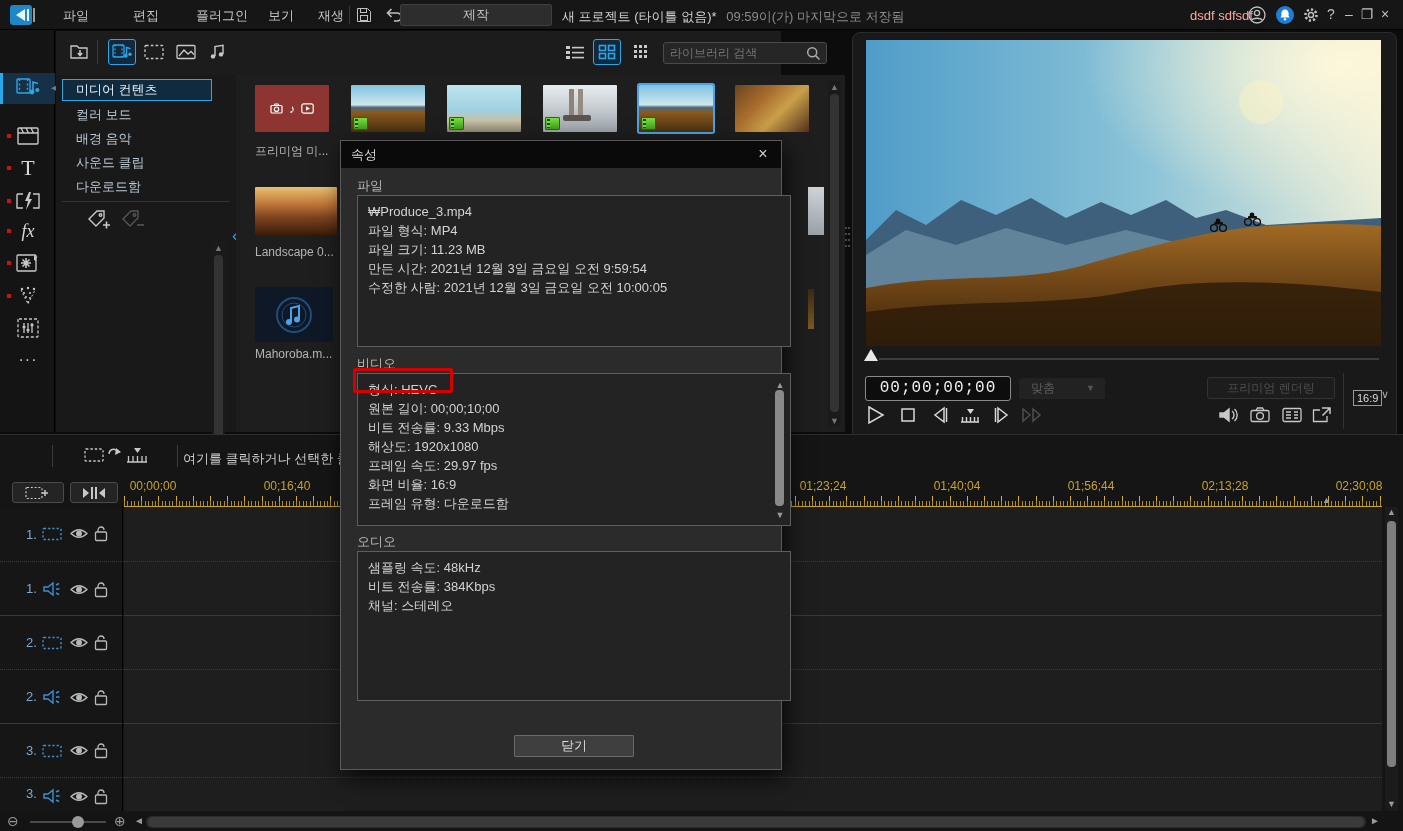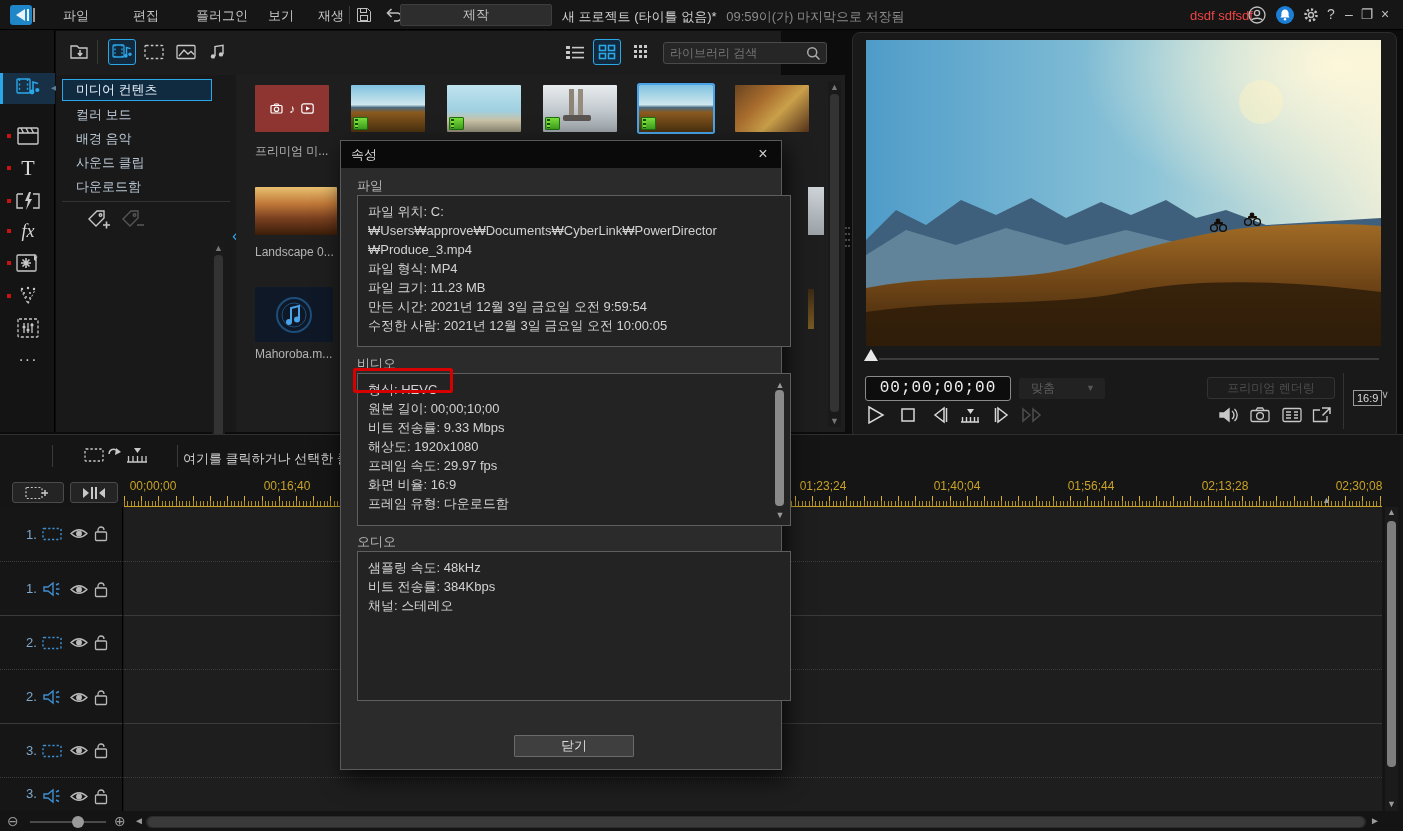--- a/index.html
+++ b/index.html
@@ -124,21 +124,21 @@
       <svg width="20" height="14" viewBox="0 0 20 14" fill="none" stroke="#555" stroke-width="1.6">
           <path d="M16 5 h-9 a4 4 0 0 0 0 8 h3"></path>
           <path d="M12.5 1 16.5 5 12.5 9"></path>
         </svg>
     </span>
     <div class="produce-btn">제작</div>
     <div class="status">
       <span class="nm">새 프로젝트 (타이틀 없음)*</span>
       <span class="sv">09:59이(가) 마지막으로 저장됨</span>
     </div>
-    <span class="a" style="left:1190px;top:8px;color:#ef4444">dsdf sdfsdf</span>
+    <span class="a" style="left:1190px;top:8px;color:#fca5a5">dsdf sdfsdf</span>
     <span class="ic a" style="left:1248px;top:6px">
       <svg width="18" height="18" viewBox="0 0 18 18" fill="none" stroke="#c0c0c0" stroke-width="1.3">
           <circle cx="9" cy="9" r="8"></circle>
           <circle cx="9" cy="7" r="2.6"></circle>
           <path d="M3.5 14.5 C5 11.5 13 11.5 14.5 14.5"></path>
         </svg>
     </span>
     <span class="ic a" style="left:1276px;top:6px">
       <svg width="18" height="18" viewBox="0 0 18 18">
           <circle cx="9" cy="9" r="9" fill="#1c7fd6"></circle>
@@ -704,21 +704,20 @@
       <span class="a gl" style="left:1370px;top:4px;font-size:10px">►</span>
     </div>
   </div>
 
   <div class="dialog">
     <div class="dlg-title">속성</div>
     <span class="dlg-x">×</span>
 
     <div class="dlg-sec" style="top:36px">파일</div>
     <div class="dlg-box" style="top:54px;height:152px">
-      <div>파일 위치: C:₩Users₩approve₩Documents₩CyberLink₩PowerDirector</div>
       <div>₩Produce_3.mp4</div>
       <div>파일 형식: MP4</div>
       <div>파일 크기: 11.23 MB</div>
       <div>만든 시간: 2021년 12월 3일 금요일 오전 9:59:54</div>
       <div>수정한 사람: 2021년 12월 3일 금요일 오전 10:00:05</div>
     </div>
 
     <div class="dlg-sec" style="top:214px">비디오</div>
     <div class="dlg-box" style="top:232px;height:153px;padding-right:24px">
       <div>형식: HEVC</div>

